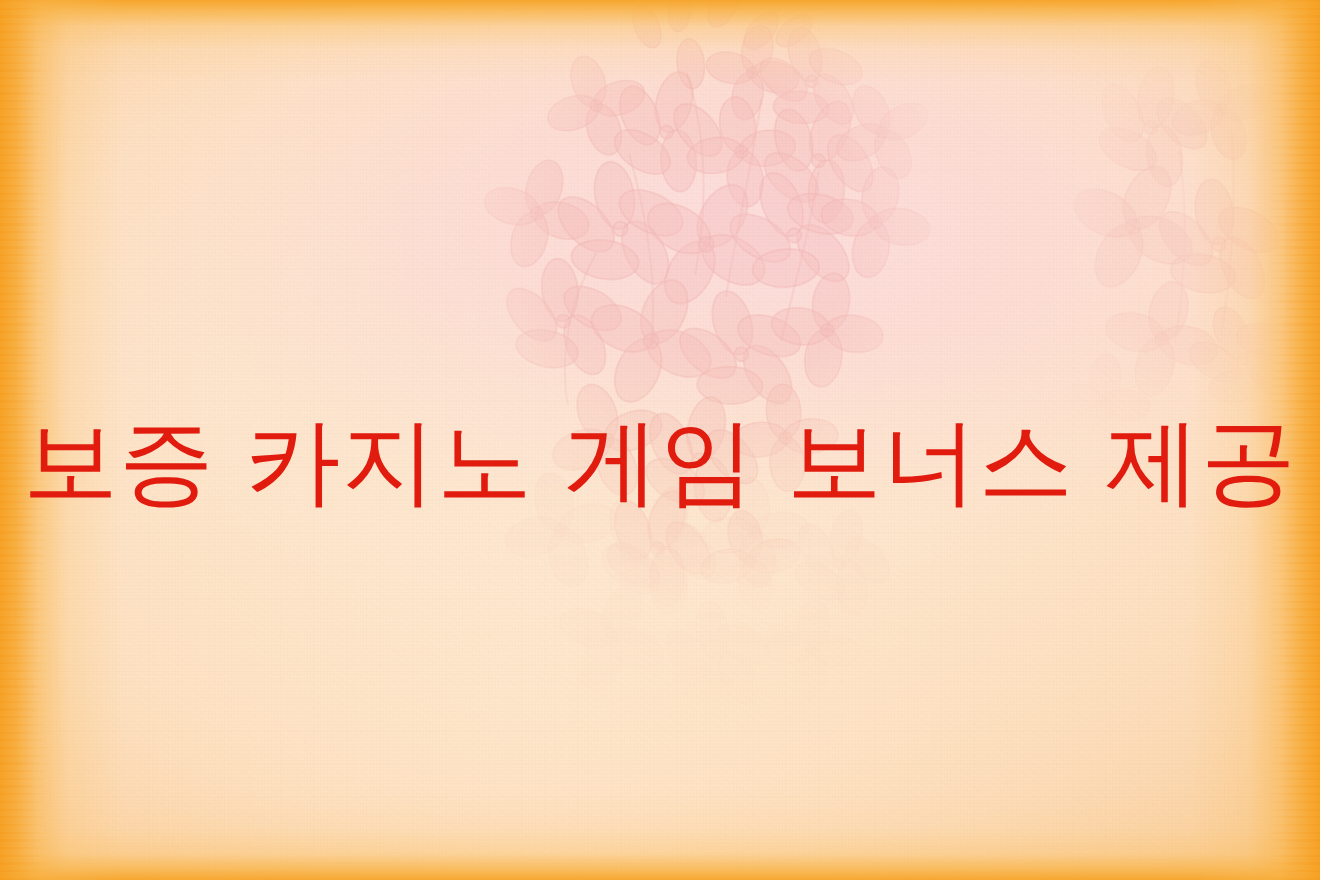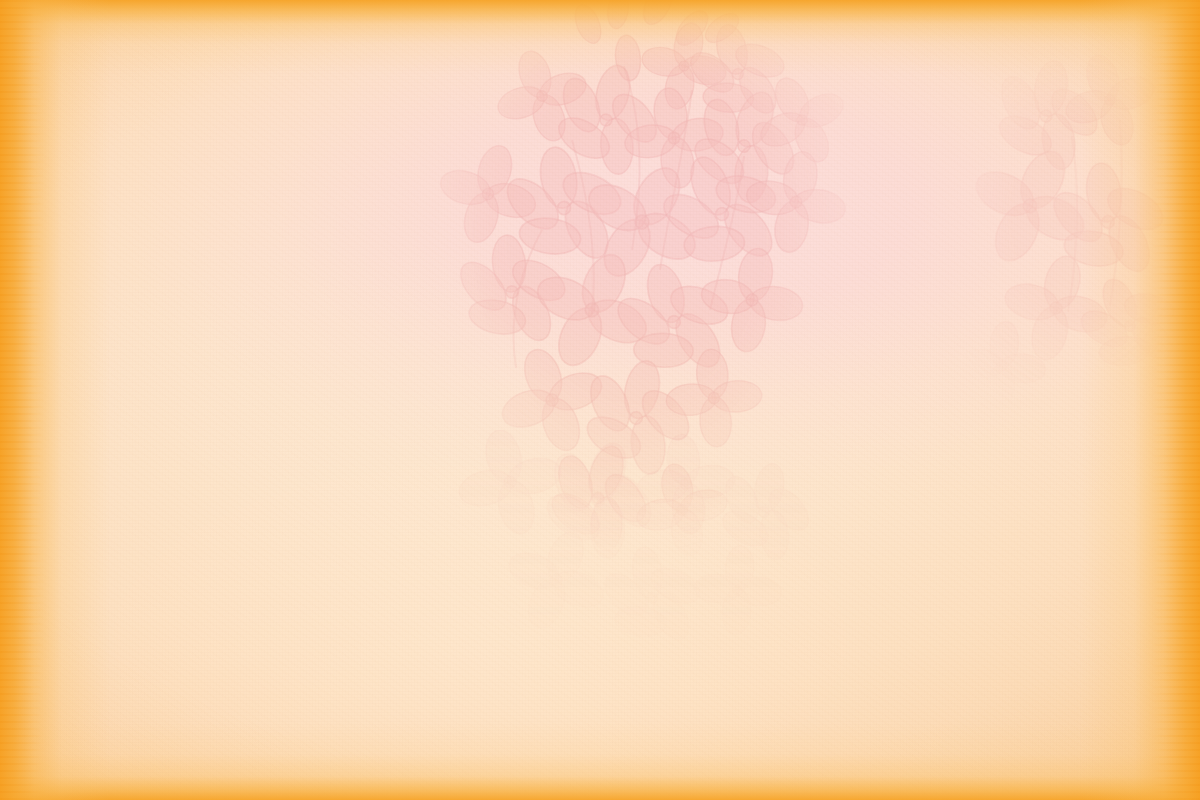--- a/index.html
+++ b/index.html
@@ -294,14 +294,17 @@
         <use href="#petal4" transform="translate(308,160) rotate(4)   scale(0.84)"></use>
       </g>
     </svg>
   </div>
 
   <div class="layer grain"></div>
   <div class="layer vignette-corners"></div>
   <div class="layer vignette-edges"></div>
   <div class="layer edge-speckle"></div>
 
+  <div class="headline-wrap">
+    <div class="headline">보증 카지노 게임 보너스 제공</div>
+  </div>
 
 </div>
 
 </body></html>

